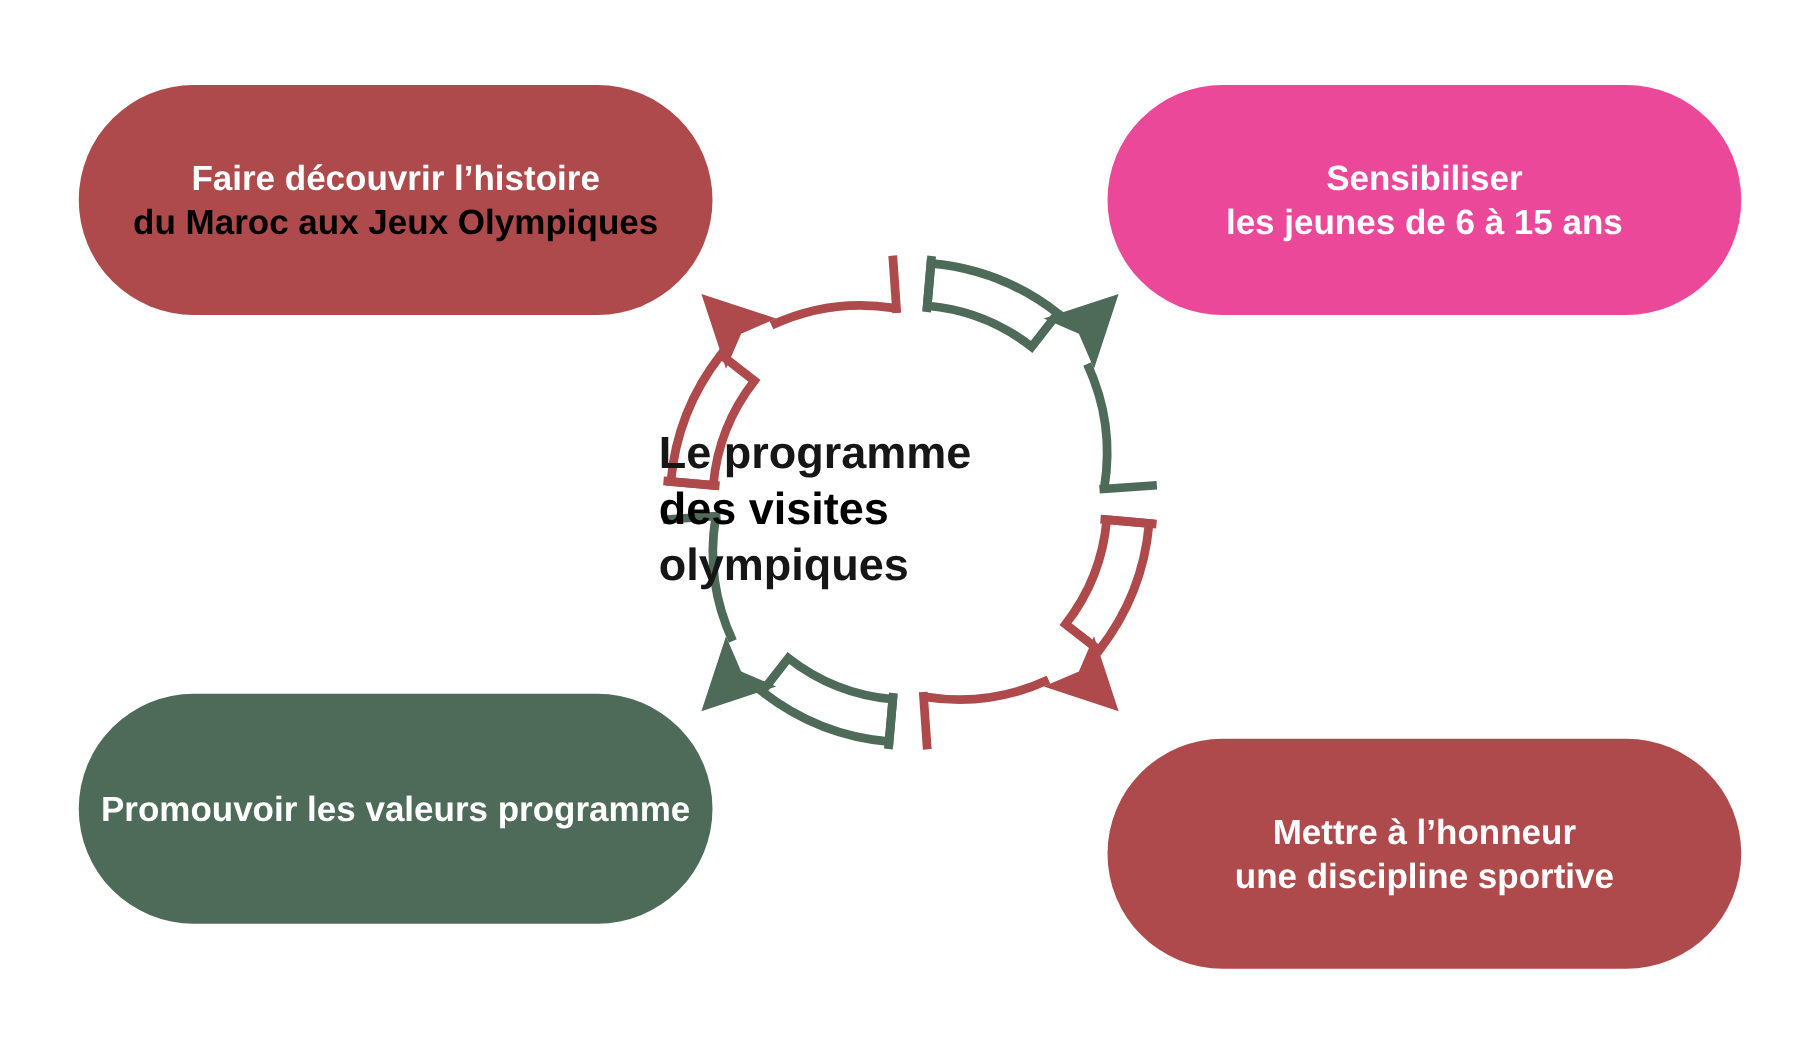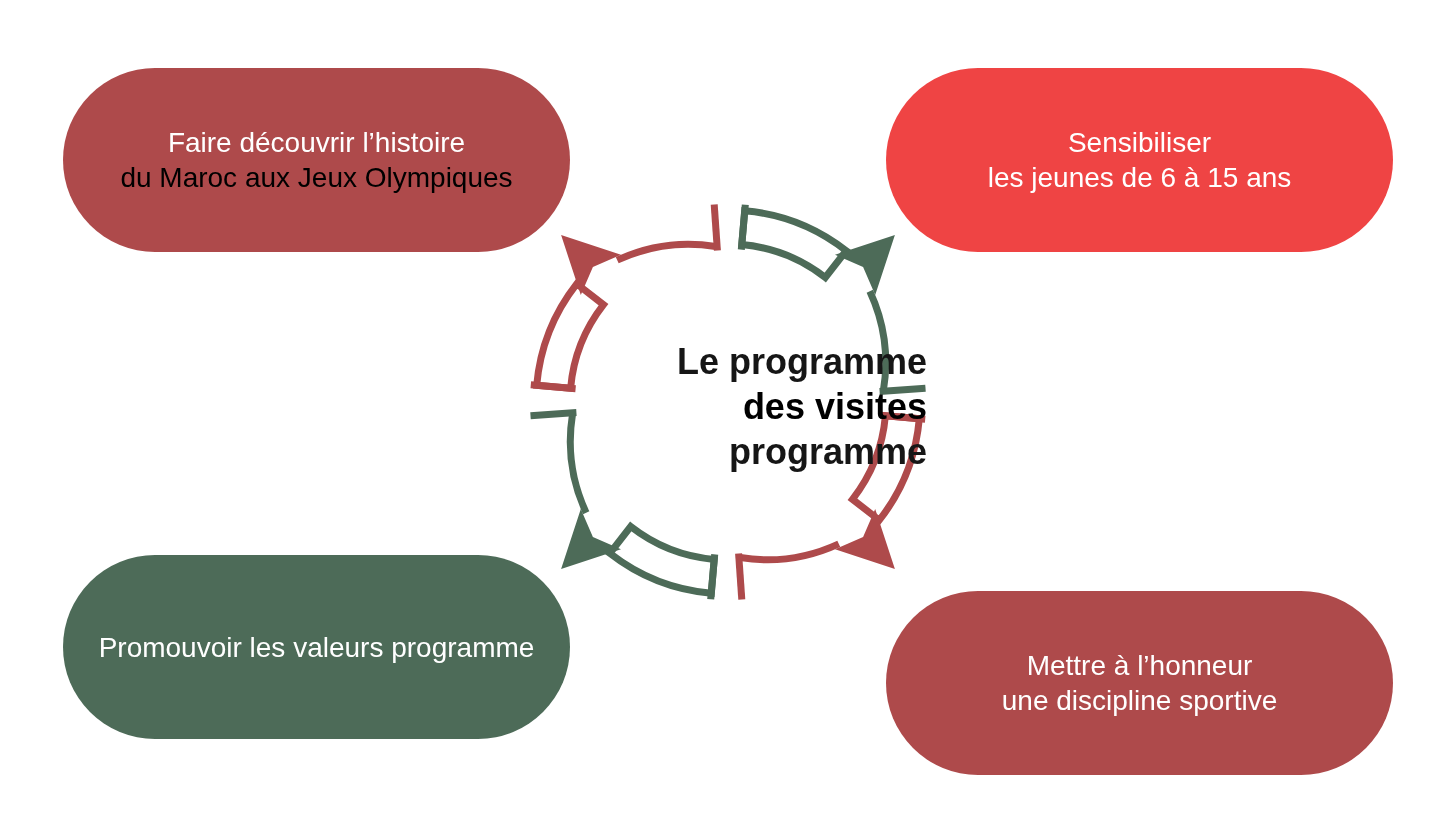--- a/index.html
+++ b/index.html
@@ -13,56 +13,56 @@
   .pill{
     position:absolute;
     width:507px;height:184px;
     border-radius:92px;
     display:flex;flex-direction:column;
     align-items:center;justify-content:center;
     text-align:center;
   }
   .pill .line{
     color:#ffffff;
-    font-weight:normal;
+    font-weight:bold;
     font-size:28px;
     line-height:35px;
     white-space:nowrap;
   }
   .pos-tl{left:63px;top:68px;}
   .pos-tr{left:886px;top:68px;}
   .pos-bl{left:63px;top:555px;}
   .pos-br{left:886px;top:555px;margin-top:36px;}
   .bg-red{background:#AE4A4B;}
   .bg-green{background:#4D6B58;}
   #cycle-svg{position:absolute;left:0;top:0;pointer-events:none;}
   .center-title{
     position:absolute;
     left:527px;top:339px;width:400px;
-    text-align:right;
+    text-align:left;
   }
   .center-title .tline{
     color:#161616;
     font-weight:bold;
     font-size:36px;
     line-height:45px;
     white-space:nowrap;
   }
 </style>
 </head>
 <body>
 
 <div class="canvas">
 
   <div class="pill bg-red pos-tl" style="background: rgb(174, 74, 75);">
     <span class="line" style="color: rgb(255, 255, 255);">Faire découvrir l’histoire</span>
     <span class="line" style="color: #000000;">du Maroc aux Jeux Olympiques</span>
   </div>
 
-  <div class="pill bg-green pos-tr" style="background: #ef4444;">
+  <div class="pill bg-green pos-tr" style="background: #ec4899;">
     <span class="line" style="color: rgb(255, 255, 255);">Sensibiliser</span>
     <span class="line" style="color: rgb(255, 255, 255);">les jeunes de 6 à 15 ans</span>
   </div>
 
   <div class="pill bg-green pos-bl" style="background: rgb(77, 107, 88);">
     <span class="line" style="color: rgb(255, 255, 255);">Promouvoir les valeurs programme</span>
   </div>
 
   <div class="pill bg-red pos-br" style="background: rgb(174, 74, 75);">
     <span class="line" style="color: rgb(255, 255, 255);">Mettre à l’honneur</span>
@@ -96,16 +96,16 @@
         <path d="M 575.6 388.7 L 530.8 384.7" stroke="#AE4A4B" stroke-width="7" fill="none"></path>
         <path d="M 617.2 260.2 A 170 170 0 0 1 715.8 246.5" stroke="#AE4A4B" stroke-width="7" fill="none"></path>
         <path d="M 717.4 250.4 L 714.2 204.5" stroke="#AE4A4B" stroke-width="7" fill="none"></path>
         <polygon points="561.1,235.1 580.8,295.0 592.9,266.9 621.0,254.8" fill="#AE4A4B"></polygon>
       </g>
     </svg>
 
   <div class="center-title">
     <div class="tline" style="color: rgb(22, 22, 22);">Le programme</div>
     <div class="tline" style="color: #000000;">des visites</div>
-    <div class="tline" style="color: rgb(22, 22, 22);">programme</div>
+    <div class="tline" style="color: rgb(22, 22, 22);">olympiques</div>
   </div>
 
 </div>
 
 </body></html>

